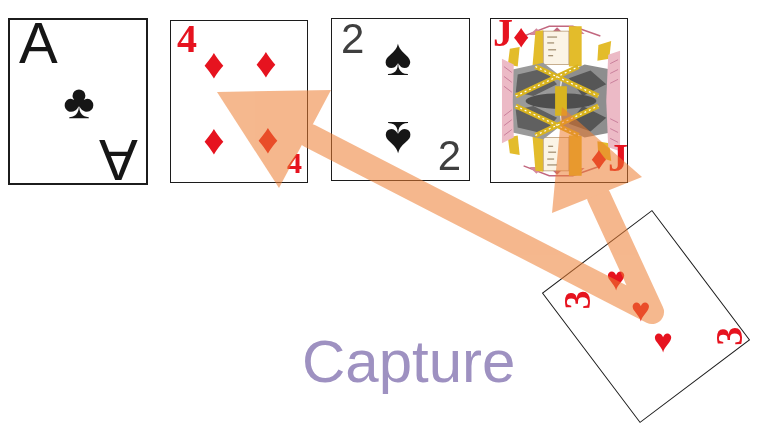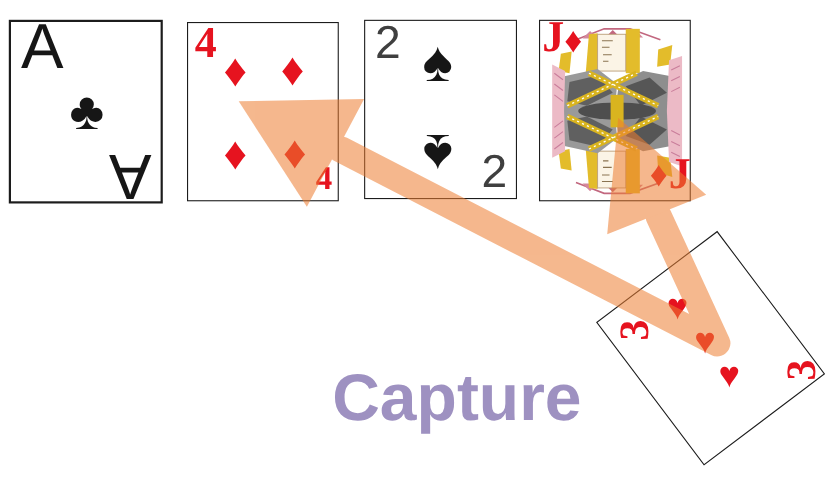--- a/index.html
+++ b/index.html
@@ -13,21 +13,21 @@
   }
   .el{position:absolute;line-height:1;white-space:nowrap;}
   .ctr{transform:translate(-50%,-50%);}
   .red{color:#e6131f;}
   .blk{color:#161616;}
   .gray2{color:#3f3f3f;}
   .serif{font-family:"Liberation Serif",serif;font-weight:700;}
   .sans{font-family:"Liberation Sans",sans-serif;font-weight:400;}
   .idxrow{position:absolute;display:flex;align-items:flex-start;line-height:1;}
   .caption{
-    position:absolute;left:302px;top:327px;font-size:60px;font-weight:700;
+    position:absolute;left:302px;top:327px;font-size:60px;font-weight:400;
     color:#9e91c1;z-index:6;letter-spacing:0px;
   }
   svg.overlay{position:absolute;left:0;top:0;z-index:5;pointer-events:none;}
   svg.jart{position:absolute;left:9px;top:3px;}
 </style>
 </head>
 <body>
 
 <div class="stage">
 

